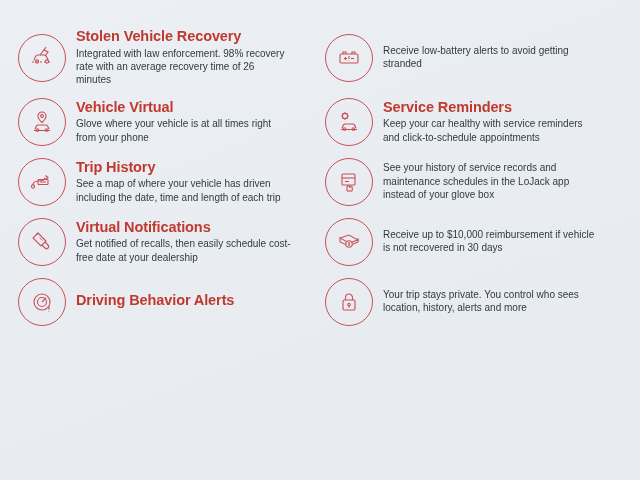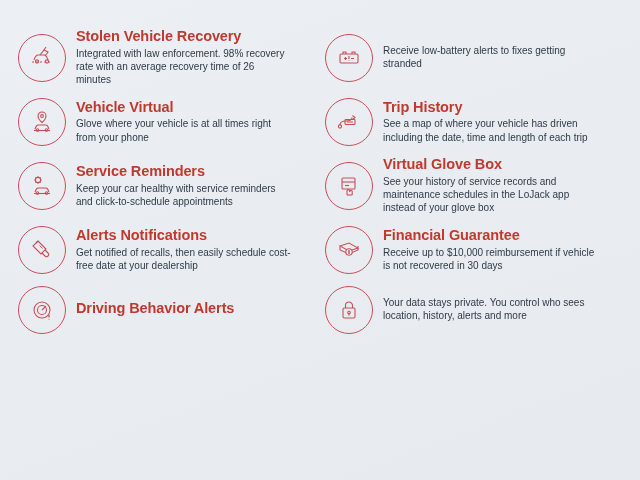--- a/index.html
+++ b/index.html
@@ -98,117 +98,115 @@
       <div class="icon-wrap">
         <svg width="30" height="30" viewBox="0 0 30 30" fill="none" stroke="#c6424a" stroke-width="1.1">
           <rect x="6" y="11" width="18" height="9" rx="1.2"></rect>
           <path d="M9 11V9h3v2M18 11V9h3v2"></path>
           <path d="M10 15.5h3M11.5 14v3"></path>
           <path d="M17 15.5h3"></path>
           <path d="M15 13v3M15 17.5v.6"></path>
         </svg>
       </div>
       <div class="text-col">
-        <p class="feature-desc">Receive low-battery alerts to fixes getting stranded</p>
+        <p class="feature-desc">Receive low-battery alerts to avoid getting stranded</p>
       </div>
     </div>
 
     <div class="feature col-left">
       <div class="icon-wrap">
         <svg width="30" height="30" viewBox="0 0 30 30" fill="none" stroke="#c6424a" stroke-width="1.1">
           <path d="M15 5c-2.2 0-4 1.8-4 4 0 3 4 6.5 4 6.5s4-3.5 4-6.5c0-2.2-1.8-4-4-4z"></path>
           <circle cx="15" cy="9" r="1.4"></circle>
           <path d="M8 22c.8-2.4 1.6-4 3-4h8c1.4 0 2.2 1.6 3 4"></path>
           <path d="M7 23.5h16"></path>
           <circle cx="10.5" cy="23" r="1.3"></circle>
           <circle cx="19.5" cy="23" r="1.3"></circle>
         </svg>
       </div>
       <div class="text-col">
         <p class="feature-title">Vehicle Virtual</p>
         <p class="feature-desc">Glove where your vehicle is at all times right from your phone</p>
       </div>
     </div>
 
-    <div class="feature col-right">
-      <div class="icon-wrap">
-        <svg width="30" height="30" viewBox="0 0 30 30" fill="none" stroke="#c6424a" stroke-width="1.1">
-          <path d="M6 18c0-3 3-4 6-4s6-1 6-3.5"></path>
-          <circle cx="6" cy="19.5" r="1.6"></circle>
-          <path d="M18.5 8.5l2.5 2-2.5 2"></path>
-          <rect x="11" y="12.5" width="10" height="5" rx="0.8"></rect>
-          <path d="M13 15h6" stroke-width="1"></path>
-        </svg>
-      </div>
-      <div class="text-col">
-        <p class="feature-title">Trip History</p>
-        <p class="feature-desc">See a map of where your vehicle has driven including the date, time and length of each trip</p>
-      </div>
-    </div>
-
     <div class="feature col-left">
       <div class="icon-wrap">
         <svg width="30" height="30" viewBox="0 0 30 30" fill="none" stroke="#c6424a" stroke-width="1.1">
           <circle cx="11" cy="9" r="2.6"></circle>
           <path d="M11 5.2v1M11 11.8v1M7.2 9h1M13.8 9h1M8.4 6.4l.7.7M12.9 10.9l.7.7M13.6 6.4l-.7.7M9.1 10.9l-.7.7"></path>
           <path d="M8 21c.8-2.4 1.6-4 3-4h8c1.4 0 2.2 1.6 3 4"></path>
           <path d="M7 22.5h16"></path>
           <circle cx="10.5" cy="22" r="1.3"></circle>
           <circle cx="19.5" cy="22" r="1.3"></circle>
         </svg>
       </div>
       <div class="text-col">
         <p class="feature-title">Service Reminders</p>
         <p class="feature-desc">Keep your car healthy with service reminders and click-to-schedule appointments</p>
       </div>
     </div>
 
     <div class="feature col-right">
       <div class="icon-wrap">
         <svg width="30" height="30" viewBox="0 0 30 30" fill="none" stroke="#c6424a" stroke-width="1.1">
+          <path d="M6 18c0-3 3-4 6-4s6-1 6-3.5"></path>
+          <circle cx="6" cy="19.5" r="1.6"></circle>
+          <path d="M18.5 8.5l2.5 2-2.5 2"></path>
+          <rect x="11" y="12.5" width="10" height="5" rx="0.8"></rect>
+          <path d="M13 15h6" stroke-width="1"></path>
+        </svg>
+      </div>
+      <div class="text-col">
+        <p class="feature-title">Trip History</p>
+        <p class="feature-desc">See a map of where your vehicle has driven including the date, time and length of each trip</p>
+      </div>
+    </div>
+
+    <div class="feature col-right">
+      <div class="icon-wrap">
+        <svg width="30" height="30" viewBox="0 0 30 30" fill="none" stroke="#c6424a" stroke-width="1.1">
           <rect x="8" y="7" width="13" height="11" rx="1"></rect>
           <path d="M8 11h13"></path>
           <path d="M11 14.5h4"></path>
           <path d="M13 24v-4c0-.8.6-1.4 1.4-1.4s1.4.6 1.4 1.4v1"></path>
           <path d="M15.8 20.5c0-.7.6-1.2 1.2-1.2s1.2.5 1.2 1.2v3.5"></path>
           <path d="M13 24h5.2"></path>
         </svg>
       </div>
       <div class="text-col">
-        <p class="feature-title">Virtual Glove Box</p>
         <p class="feature-desc">See your history of service records and maintenance schedules in the LoJack app instead of your glove box</p>
       </div>
     </div>
 
     <div class="feature col-left">
       <div class="icon-wrap">
         <svg width="30" height="30" viewBox="0 0 30 30" fill="none" stroke="#c6424a" stroke-width="1.1">
           <path d="M11 6l8 8-5 5-8-8z"></path>
           <path d="M9 8l2-2"></path>
           <path d="M18 15l3 3a2 2 0 01-3 3l-3-3"></path>
           <path d="M12.5 10.5l3 3" stroke-width="0.9"></path>
         </svg>
       </div>
       <div class="text-col">
-        <p class="feature-title">Alerts Notifications</p>
+        <p class="feature-title">Virtual Notifications</p>
         <p class="feature-desc">Get notified of recalls, then easily schedule cost-free date at your dealership</p>
       </div>
     </div>
 
     <div class="feature col-right">
       <div class="icon-wrap">
         <svg width="30" height="30" viewBox="0 0 30 30" fill="none" stroke="#c6424a" stroke-width="1.1">
           <path d="M6 11l9-3 9 5-9 3z"></path>
           <path d="M6 11v4l9 4 9-4v-4"></path>
           <circle cx="15" cy="17" r="3.2" fill="#eceff3"></circle>
           <path d="M15 15v4M14 16h2M14 18h2" stroke-width="0.9"></path>
         </svg>
       </div>
       <div class="text-col">
-        <p class="feature-title">Financial Guarantee</p>
         <p class="feature-desc">Receive up to $10,000 reimbursement if vehicle is not recovered in 30 days</p>
       </div>
     </div>
 
     <div class="feature col-left">
       <div class="icon-wrap">
         <svg width="30" height="30" viewBox="0 0 30 30" fill="none" stroke="#c6424a" stroke-width="1.1">
           <circle cx="15" cy="15" r="8"></circle>
           <circle cx="15" cy="15" r="4.5"></circle>
           <path d="M15 15l4-4"></path>
@@ -223,18 +221,18 @@
     <div class="feature col-right">
       <div class="icon-wrap">
         <svg width="30" height="30" viewBox="0 0 30 30" fill="none" stroke="#c6424a" stroke-width="1.1">
           <rect x="9" y="13" width="12" height="10" rx="1.2"></rect>
           <path d="M11.5 13v-2.5a3.5 3.5 0 017 0V13"></path>
           <circle cx="15" cy="17.5" r="1.3"></circle>
           <path d="M15 18.8v2"></path>
         </svg>
       </div>
       <div class="text-col">
-        <p class="feature-desc">Your data stays private. You control who sees location, history, alerts and more</p>
+        <p class="feature-desc">Your trip stays private. You control who sees location, history, alerts and more</p>
       </div>
     </div>
 
   </div>
 </div>
 
 </body></html>

